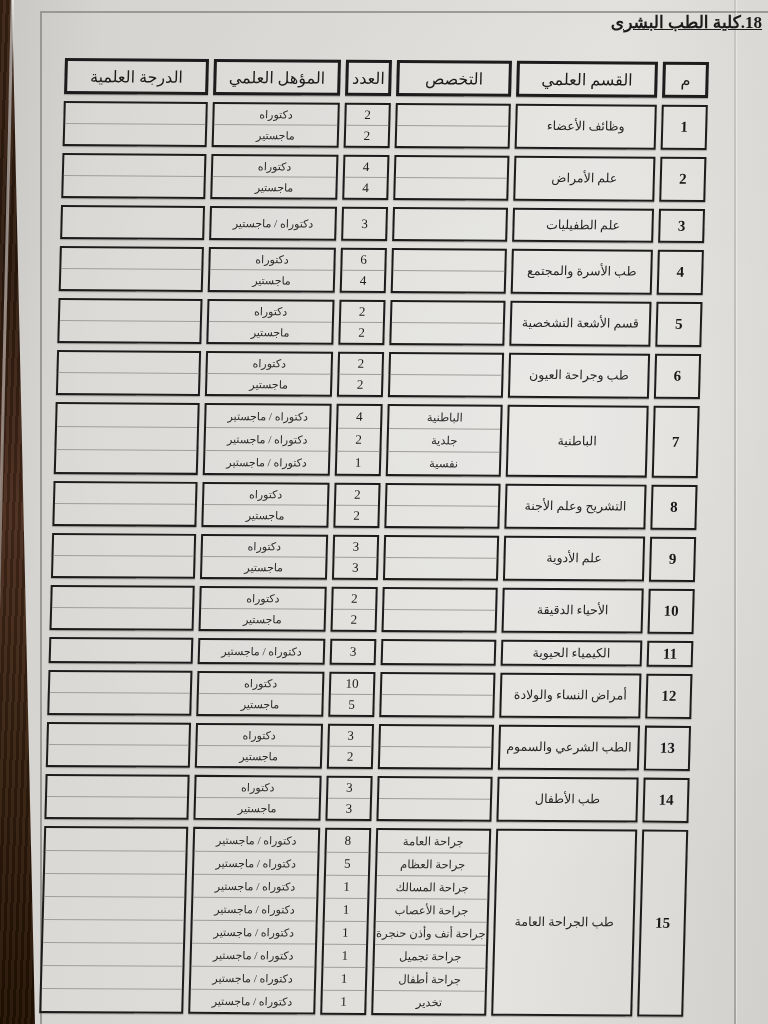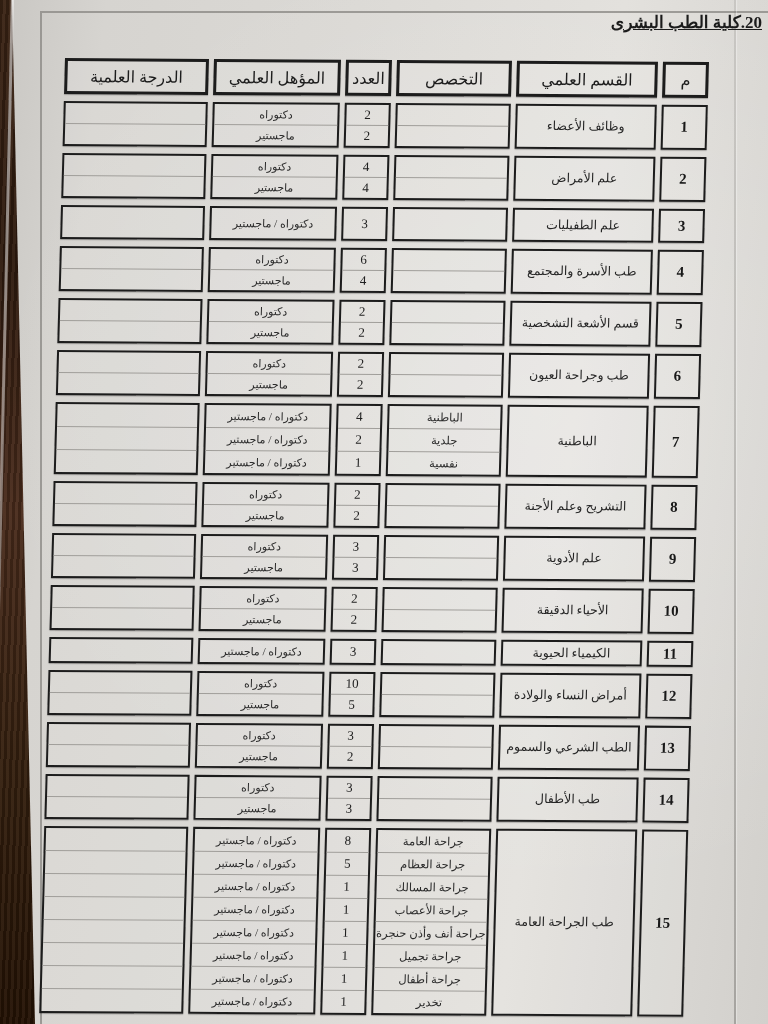--- a/index.html
+++ b/index.html
@@ -80,21 +80,21 @@
   .qual-text{font-size:11px;color:#2c2c2c;white-space:nowrap;}
 </style>
 </head>
 <body>
 
 <div class="paper"></div>
 <div class="paper-edge"></div>
 <div class="page-border"></div>
 <div class="crease"></div>
 
-<div class="doc-title">20.كلية الطب البشرى</div>
+<div class="doc-title">18.كلية الطب البشرى</div>
 
 <div class="tbl">
     <div class="trow">
       <div class="cell hcell c-index">
         <div class="">م</div>
       </div>
       <div class="cell hcell c-dept">
         <div class="">القسم العلمي</div>
       </div>
       <div class="cell hcell c-spec">

